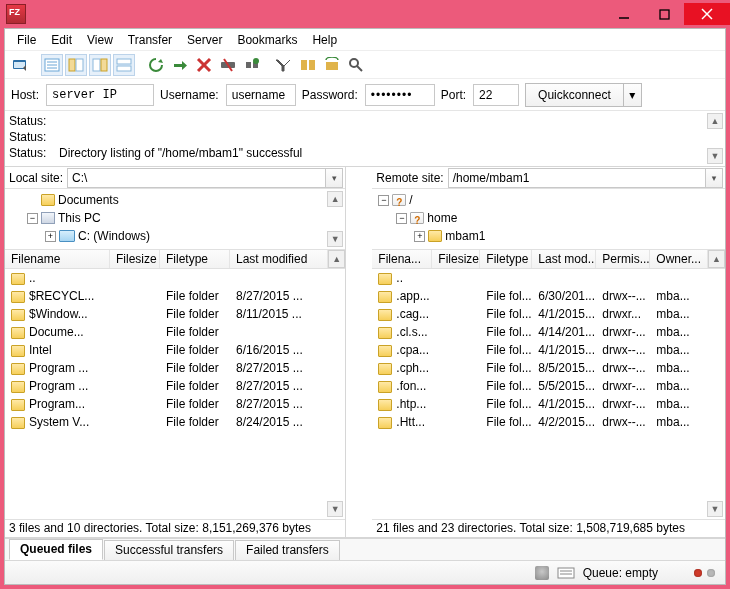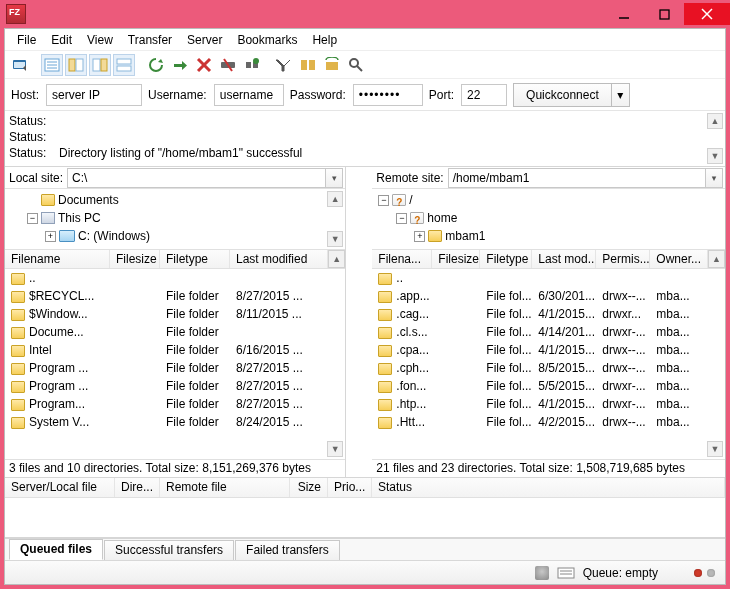--- a/index.html
+++ b/index.html
@@ -188,21 +188,21 @@
       <div class="tbtn">
           <svg width="16" height="16">
             <circle cx="6" cy="6" r="4" fill="none" stroke="#555" stroke-width="2"></circle>
             <line x1="9" y1="9" x2="14" y2="14" stroke="#555" stroke-width="2"></line>
           </svg>
         </div>
     </div>
 
     <div class="connect-row">
       <label>Host:</label>
-      <input type="text" style="width: 96px;" value="server IP">
+      <input type="text" style="width: 108px; font-family: Liberation Mono, monospace;" value="server IP">
       <label>Username:</label>
       <input type="text" style="width: 70px;" value="username">
       <label>Password:</label>
       <input type="text" style="width: 70px; letter-spacing: 1px;" value="••••••••">
       <label>Port:</label>
       <input type="text" style="width: 46px;" value="22">
       <div class="qc-wrap">
         <button class="qc-btn">Quickconnect</button>
         <div class="qc-dd">▾</div>
       </div>
@@ -424,31 +424,20 @@
               <div class="cell" style="width: 64px;">4/2/2015...</div>
               <div class="cell" style="width: 54px;">drwx--...</div>
               <div class="cell" style="width: auto;">mba...</div>
             </div>
             <div class="scroll-arrow" style="bottom:2px;right:2px">▼</div>
         </div>
         <div class="status-line">21 files and 23 directories. Total size: 1,508,719,685 bytes</div>
       </div>
     </div>
 
-    <div class="queue">
-      <div class="listhdr" style="border-top:none">
-        <div class="col" style="width:110px">Server/Local file</div>
-        <div class="col" style="width:45px">Dire...</div>
-        <div class="col" style="width:130px">Remote file</div>
-        <div class="col" style="width:38px;text-align:right">Size</div>
-        <div class="col" style="width:44px">Prio...</div>
-        <div class="col" style="flex:1">Status</div>
-      </div>
-      <div style="flex:1;background:#fff"></div>
-    </div>
 
     <div class="tabsrow">
       <div class="tab active">Queued files</div>
       <div class="tab">Successful transfers</div>
       <div class="tab">Failed transfers</div>
     </div>
 
     <div class="statusbar">
       <span class="lock-icon"></span>
       <svg width="18" height="14">

